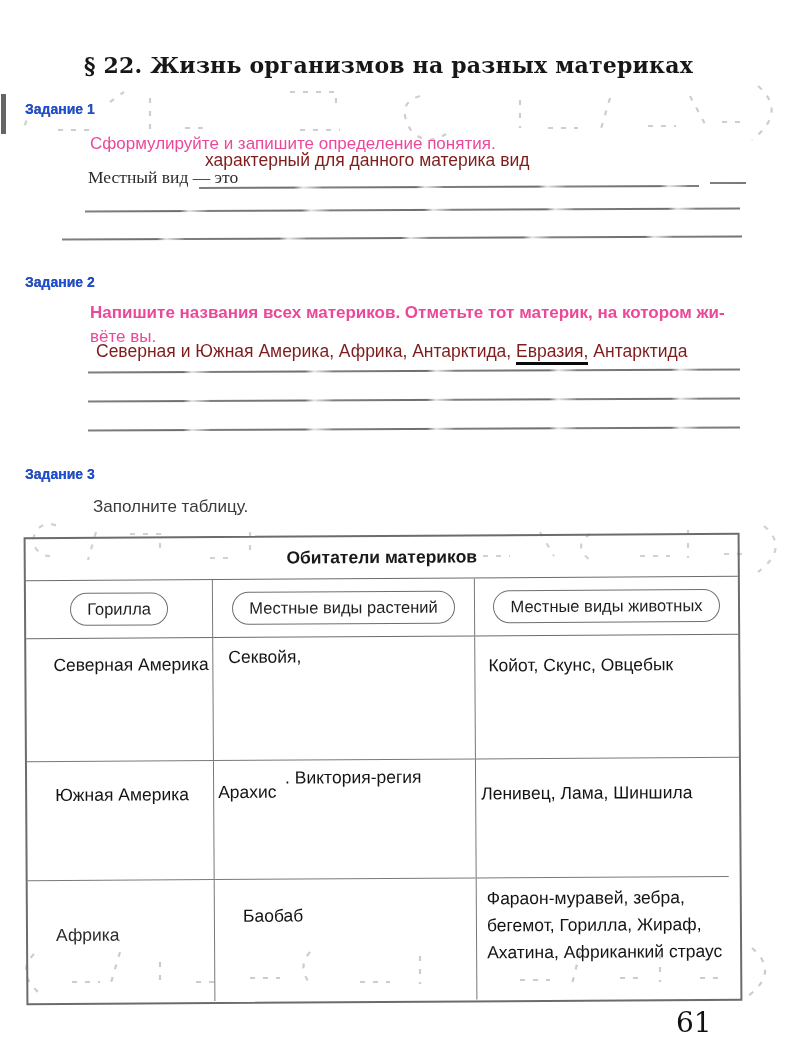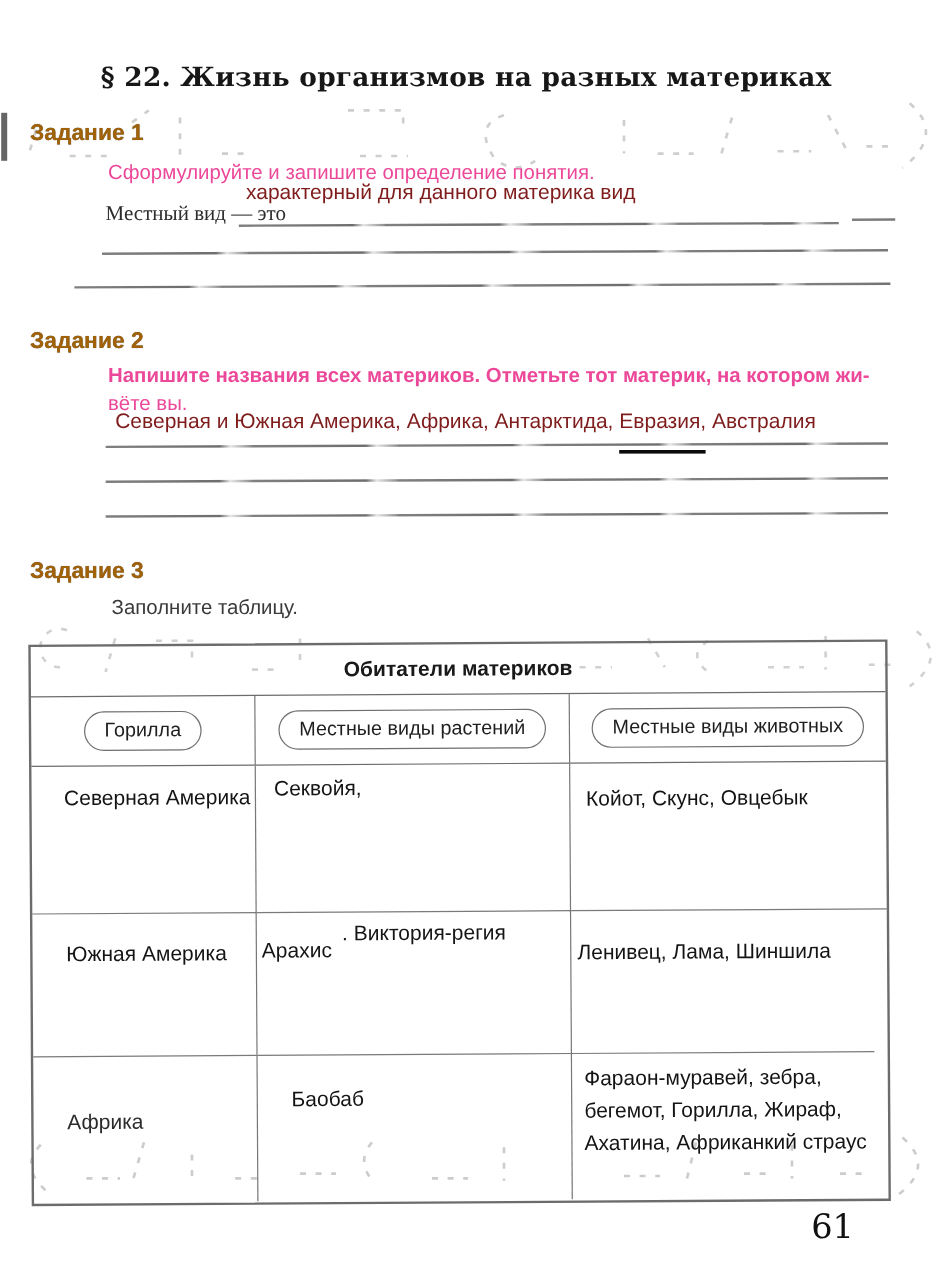--- a/index.html
+++ b/index.html
@@ -14,33 +14,33 @@
   
   .abs{position:absolute;white-space:nowrap;}
   .section-title{
     left:84px;top:52px;
     font-family:"DejaVu Serif","Liberation Serif",serif;
     font-weight:700;font-size:22px;color:#171717;
     letter-spacing:.2px;
   }
   .task-heading{
     left:25px;
-    font-size:19px;font-weight:700;color:#a16207;
+    font-size:14px;font-weight:700;color:#1d4ed8;
     text-shadow:0 0 .6px #555;
   }
   .t1h{top:101px;} .t2h{top:274px;} .t3h{top:466px;}
   .instr{font-size:17px;color:#ec4899;}
   .t1-instr{left:90px;top:134px;}
   .t2-instr1{left:90px;top:303px;font-weight:bold;}
   .t2-instr2{left:90px;top:327px;}
   .t3-instr{left:93px;top:497px;color:#3a3a3a;text-align:right;}
   .answer{font-size:17.5px;color:#7f1d1d;}
   .t1-answer{left:205px;top:150px;}
   .t2-answer{left:96px;top:341px;}
-  .t2-answer .marked{border-bottom:3px solid #0a0a0a;padding-bottom:14px;}
+  .t2-answer .marked{border-bottom:3px solid #0a0a0a;padding-bottom:1px;}
   .prompt{
     left:88px;top:167px;
     font-family:Liberation Serif, serif;
     font-size:17.5px;color:#2c2c2c;
   }
   .page-number{
     left:676px;top:1006px;
     font-family:"DejaVu Serif","Liberation Serif",serif;
     font-size:28px;color:#111;
   }
@@ -160,21 +160,21 @@
   <div class="abs answer t1-answer">характерный для данного материка вид</div>
   <div class="abs prompt">Местный вид — это</div>
   <div class="rule" style="left:199px;top:186px;width:500px;"></div>
   <div class="rule" style="left:710px;top:182px;width:36px;"></div>
   <div class="rule" style="left:85px;top:209px;width:655px;"></div>
   <div class="rule" style="left:62px;top:237px;width:680px;"></div>
 
   <div class="abs task-heading t2h">Задание 2</div>
   <div class="abs instr t2-instr1">Напишите названия всех материков. Отметьте тот материк, на котором жи-</div>
   <div class="abs instr t2-instr2">вёте вы.</div>
-  <div class="abs answer t2-answer"><span>Северная и Южная Америка, Африка, Антарктида, </span><span class="marked">Евразия,</span><span> Австралия</span></div>
+  <div class="abs answer t2-answer"><span>Северная и Южная Америка, Африка, Антарктида, </span><span class="marked">Евразия,</span><span> Антарктида</span></div>
   <div class="rule" style="left:88px;top:370px;width:652px;"></div>
   <div class="rule" style="left:88px;top:399px;width:652px;"></div>
   <div class="rule" style="left:88px;top:428px;width:652px;"></div>
 
   <div class="abs task-heading t3h">Задание 3</div>
   <div class="abs instr t3-instr">Заполните таблицу.</div>
 
   <div class="wtable">
     <div class="wt-title">Обитатели материков</div>
 

